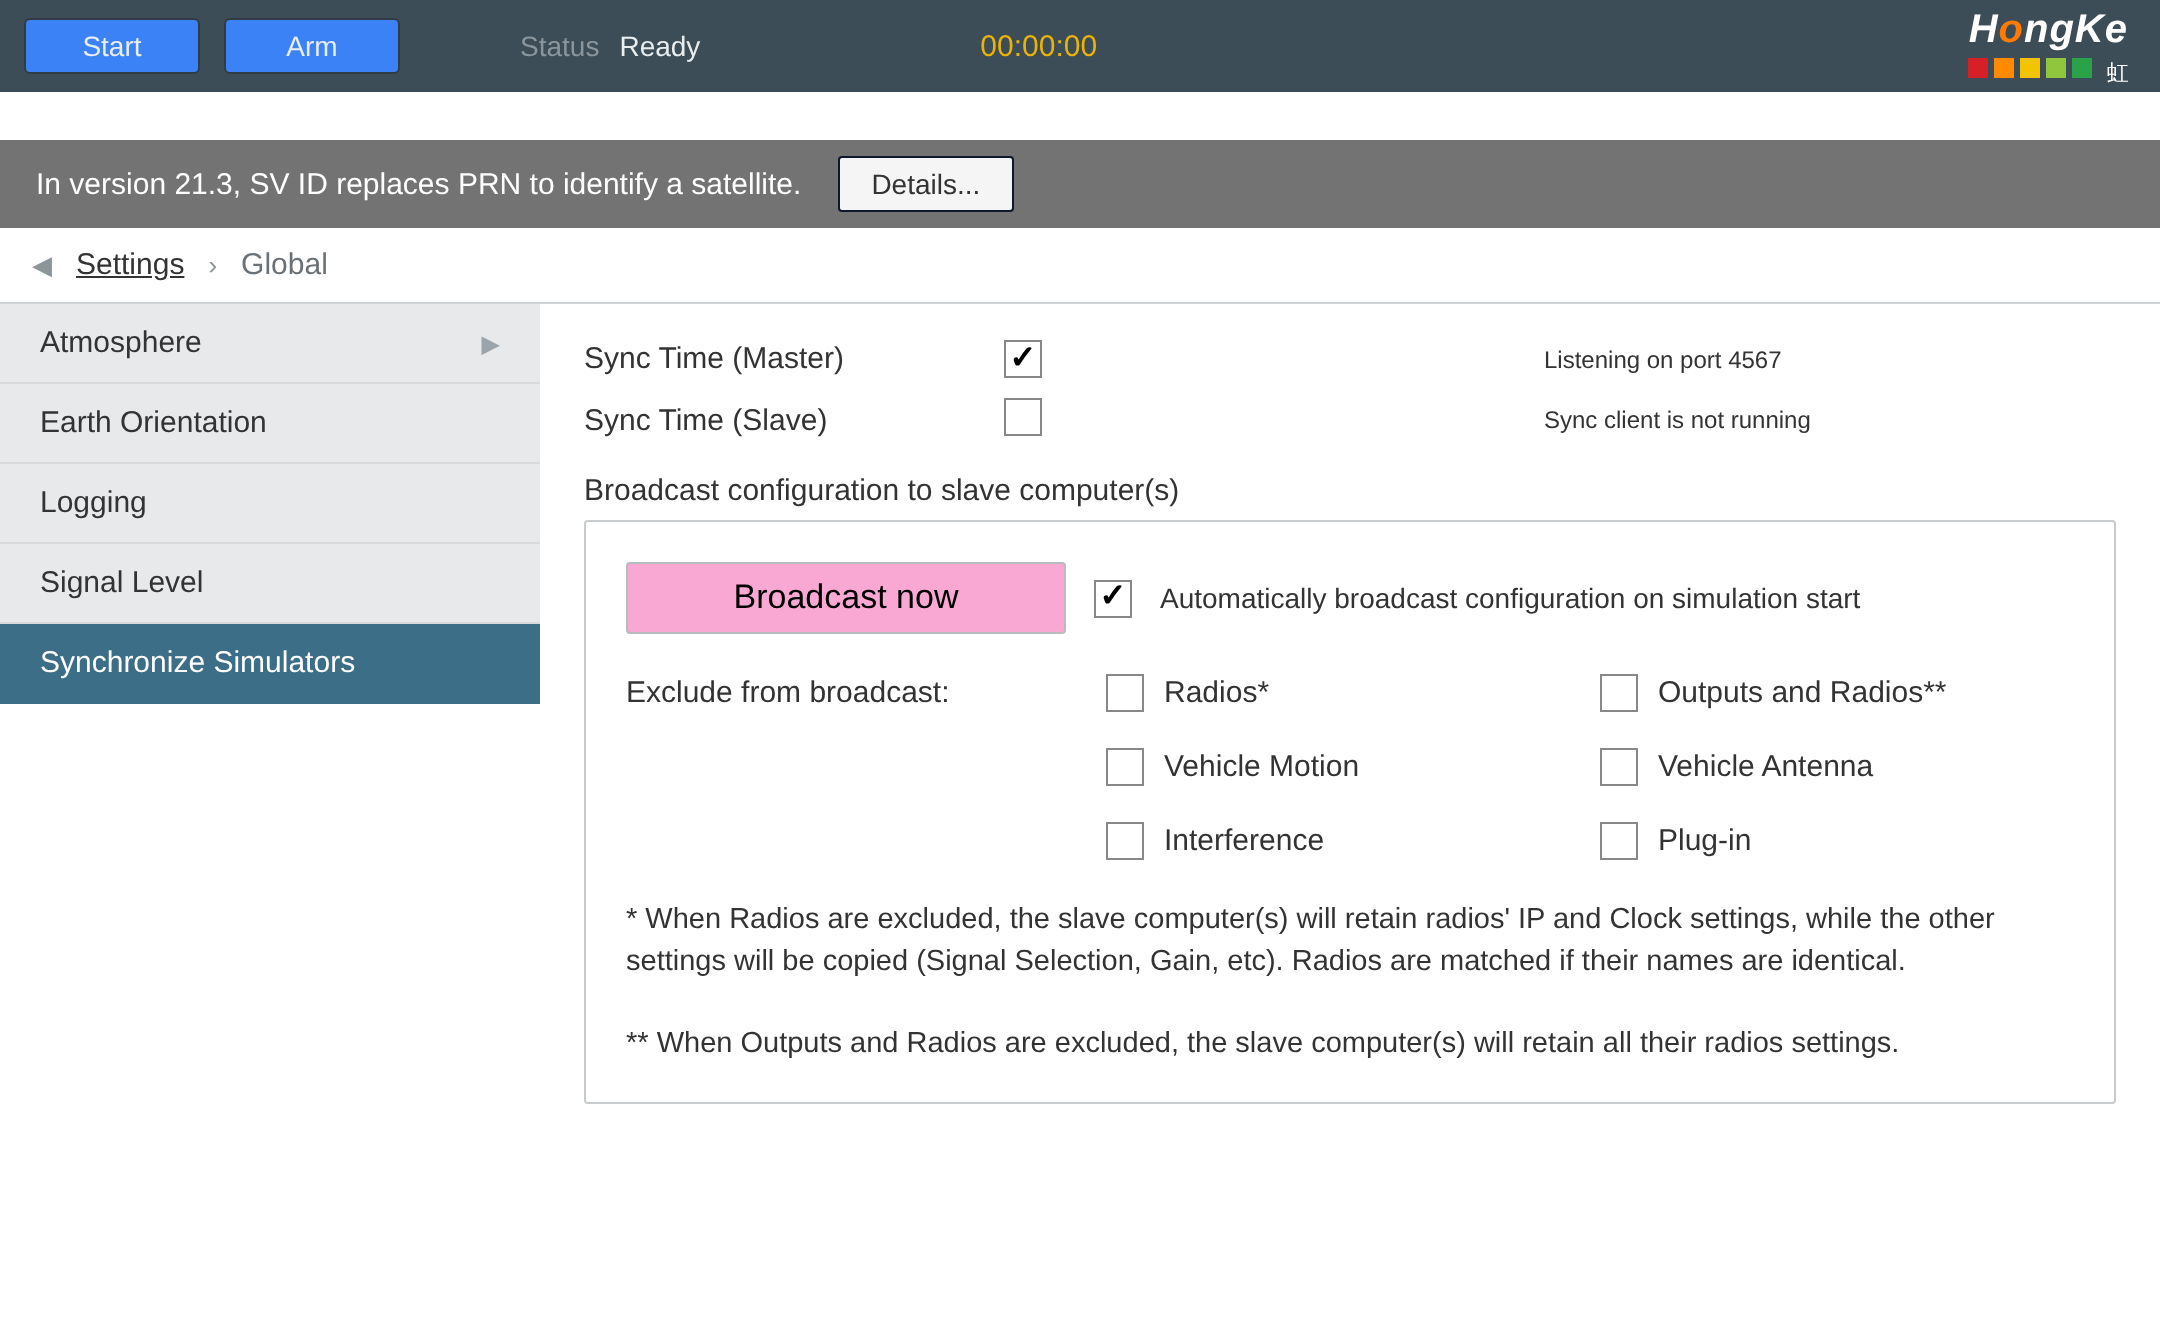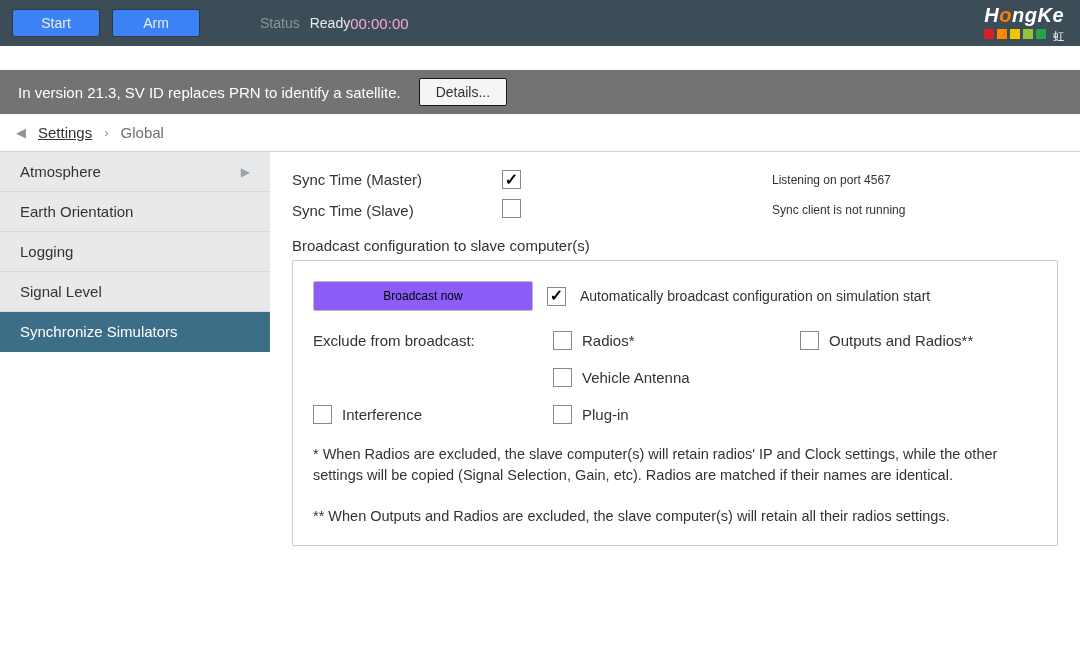--- a/index.html
+++ b/index.html
@@ -31,21 +31,21 @@
     margin-right: 12px;
     cursor: pointer;
     font-size: 14px;
   }
   .status-label {
     color: #8a959c;
     margin-left: 48px;
     margin-right: 10px;
   }
   .status-value { color: #e8edef; }
-  .timer { color: #f9a8d4; font-size: 15px; }
+  .timer { color: #eab308; margin-left: 140px; font-size: 15px; }
   .logo {
     position: absolute;
     right: 16px;
     top: 4px;
     text-align: right;
   }
   .logo .wordmark {
     font-style: italic;
     font-weight: 700;
     color: #fff;
@@ -167,28 +167,28 @@
     flex-direction: column;
     gap: 20px;
   }
 
   .inline {
     display: flex;
     align-items: center;
     gap: 14px;
   }
   .btn-light {
-    background: #8b5cf6;
+    background: #f9a8d4;
     border: 1px solid #b8bcbf;
     padding: 7px 0;
     width: 220px;
     text-align: center;
     border-radius: 2px;
     cursor: pointer;
-    font-size: 12px;
+    font-size: 17px;
   }
 
   .exclude-grid {
     display: grid;
     grid-template-columns: 230px 1fr 1fr;
     row-gap: 18px;
     column-gap: 10px;
     align-items: center;
   }
   .exclude-grid .lbl { font-size: 15px; }
@@ -297,20 +297,24 @@
             <span>Radios*</span>
           </span>
           <span class="cb-with-label">
             <span class="cb-box"></span>
             <span>Outputs and Radios**</span>
           </span>
 
           <span></span>
           <span class="cb-with-label">
             <span class="cb-box"></span>
+            <span>Vehicle Motion</span>
+          </span>
+          <span class="cb-with-label">
+            <span class="cb-box"></span>
             <span>Vehicle Antenna</span>
           </span>
 
           <span></span>
           <span class="cb-with-label">
             <span class="cb-box"></span>
             <span>Interference</span>
           </span>
           <span class="cb-with-label">
             <span class="cb-box"></span>

